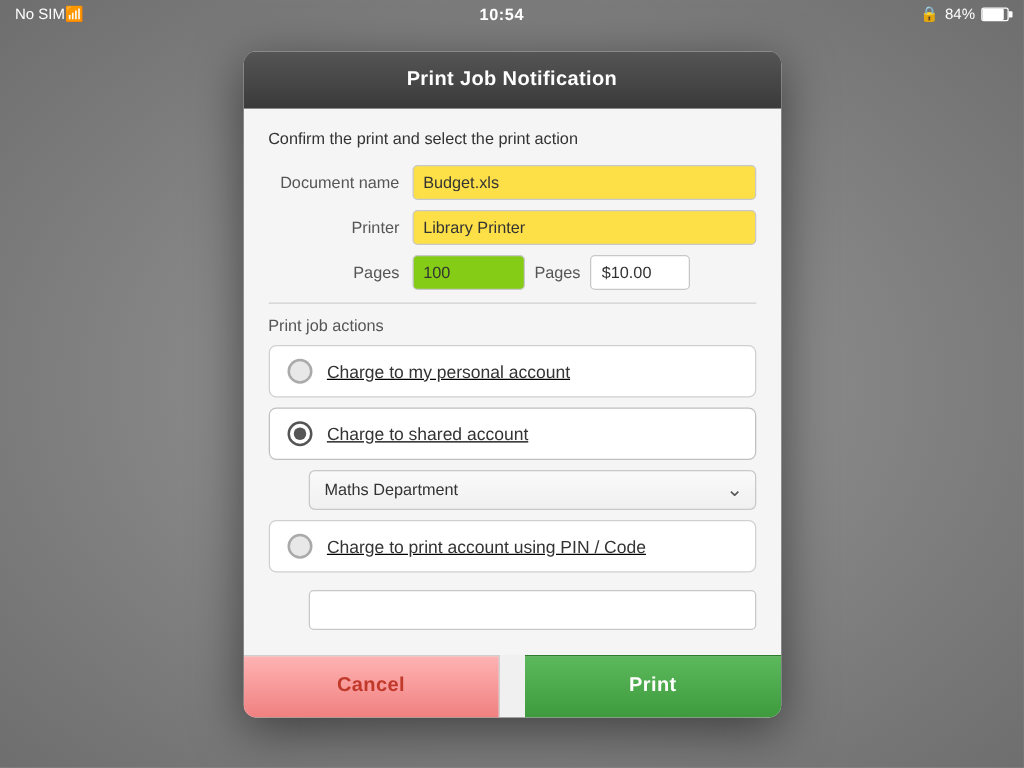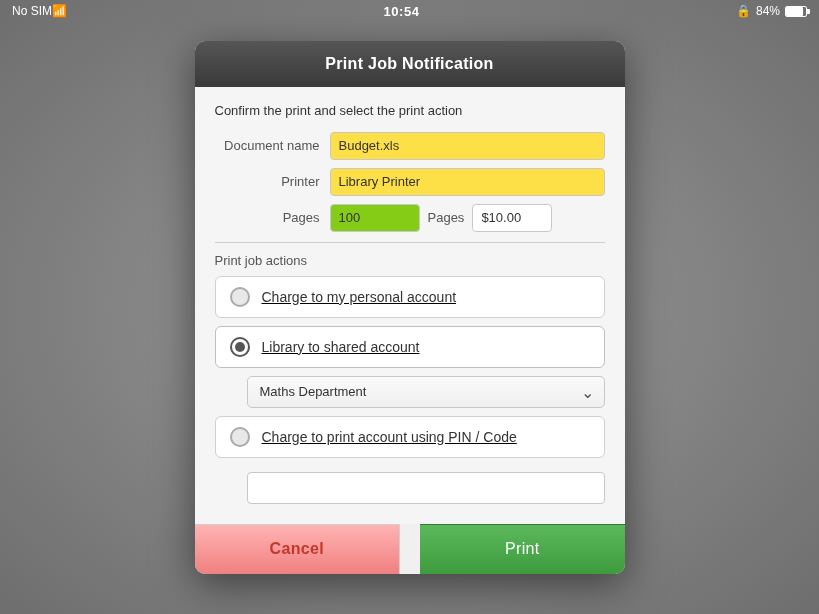--- a/index.html
+++ b/index.html
@@ -293,21 +293,21 @@
       letter-spacing: 0.3px;
     }
 
     .btn-print {
       flex: 1;
       background: linear-gradient(to bottom, #5cb85c, #3d9b3d);
       border: none;
       border-top: 1px solid #2e7d2e;
       color: #fff;
       font-size: 16px;
-      font-weight: 400;
+      font-weight: 700;
       cursor: pointer;
       letter-spacing: 0.3px;
       margin-left: 20px;
     }
 
     
     body::before {
       content: '';
       position: absolute;
       top: 0; left: 0; right: 0; bottom: 0;
@@ -365,21 +365,21 @@
 
     <div class="section-label">Print job actions</div>
 
     <div class="radio-option">
       <div class="radio-circle"></div>
       <span class="radio-label">Charge to my personal account</span>
     </div>
 
     <div class="radio-option selected">
       <div class="radio-circle checked"></div>
-      <span class="radio-label">Library to shared account</span>
+      <span class="radio-label">Charge to shared account</span>
     </div>
 
     <div class="dropdown-container">
       <div class="dropdown-wrapper">
         <select class="dropdown-select">
           <option>Maths Department</option>
           <option>Science Department</option>
           <option>English Department</option>
         </select>
         <span class="dropdown-chevron">⌄</span>

